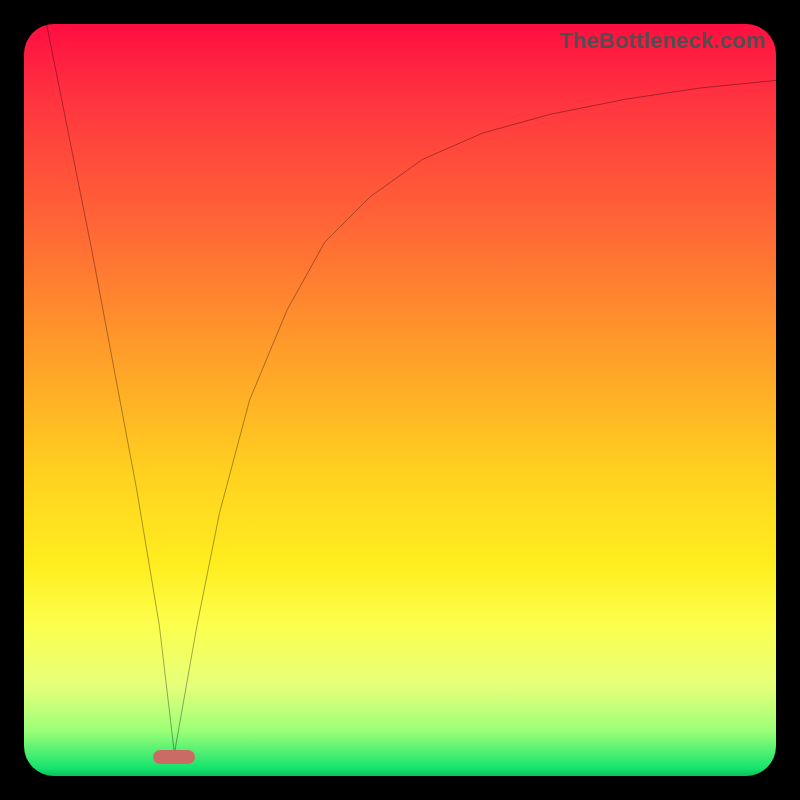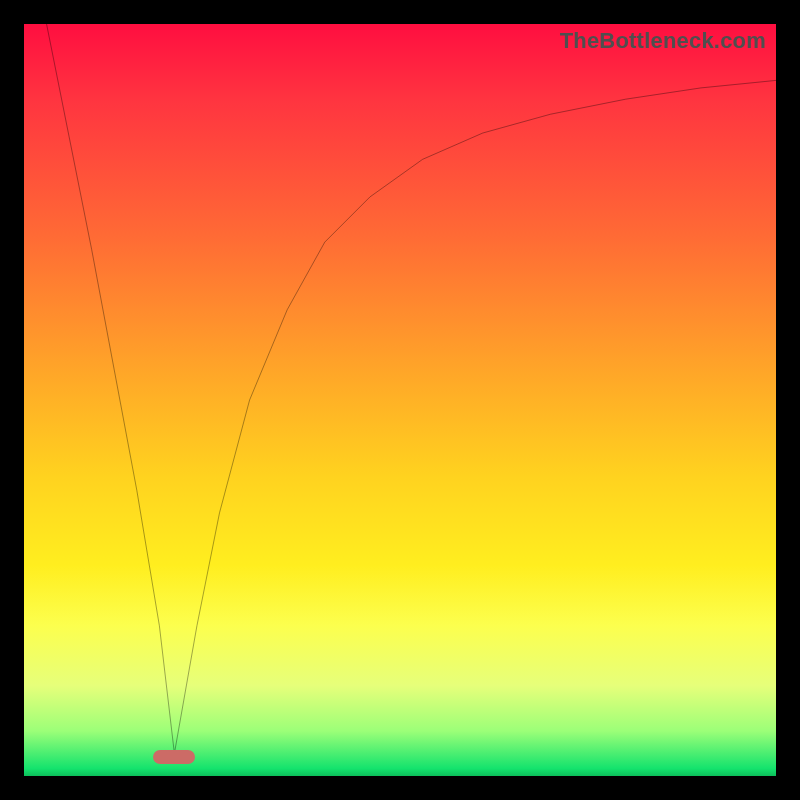--- a/index.html
+++ b/index.html
@@ -30,20 +30,21 @@
       #ff6a35 28%,
       #ffa229 45%,
       #ffd21f 60%,
       #ffee1f 72%,
       #fcff4e 80%,
       #e6ff7a 88%,
       #9cff78 94%,
       #14e36d 99%,
       #0cbf5b 100%
     );
+    border-radius: 30px;
   }
   .curve-svg {
     position: absolute;
     left: 0;
     top: 0;
     width: 752px;
     height: 752px;
   }
   .watermark {
     position: absolute;

